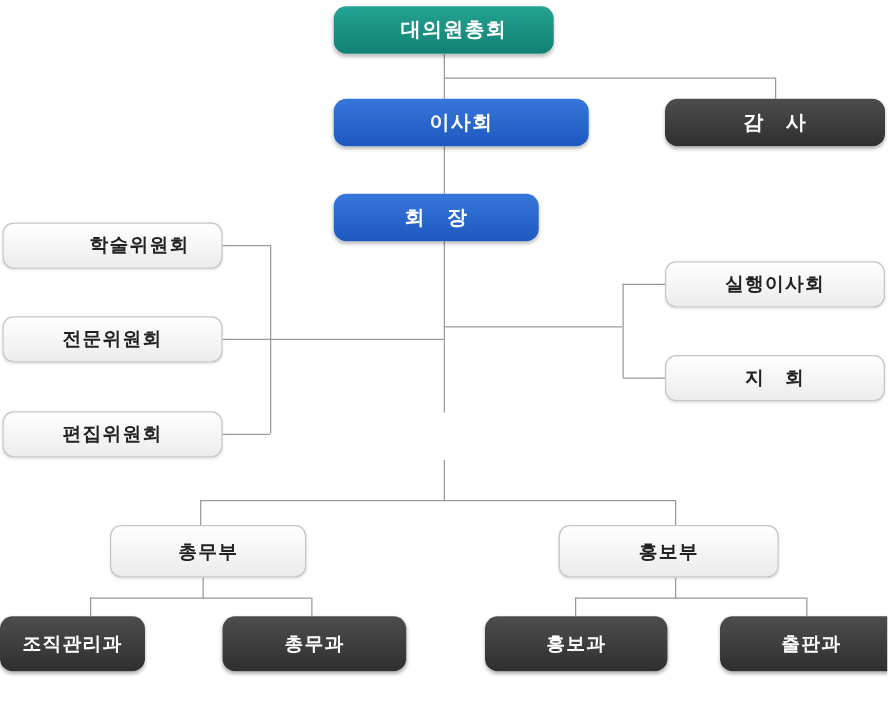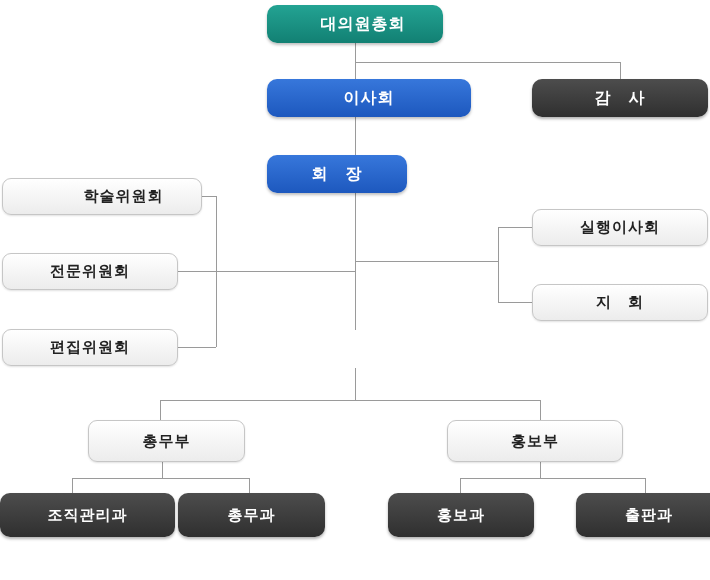--- a/index.html
+++ b/index.html
@@ -86,26 +86,26 @@
   <div class="line" style="left:72px;  top:478px; width:1px;   height:15px;"></div>
   <div class="line" style="left:249px; top:478px; width:1px;   height:15px;"></div>
   <div class="line" style="left:540px; top:462px; width:1px;   height:17px;"></div>
   <div class="line" style="left:460px; top:478px; width:185px; height:1px;"></div>
   <div class="line" style="left:460px; top:478px; width:1px;   height:15px;"></div>
   <div class="line" style="left:645px; top:478px; width:1px;   height:15px;"></div>
 
   <div class="node teal" style="left:267px; top:5px;   width:176px; height:38px;">대의원총회</div>
   <div class="node blue" style="left:267px; top:79px;  width:204px; height:38px;">이사회</div>
   <div class="node dark" style="left:532px; top:79px;  width:176px; height:38px; font-size:16px;">감　사</div>
-  <div class="node blue" style="left:267px; top:155px; width:140px; height:38px;">회　장</div>
-  <div class="node white" style="left:2px;   top:178px; width:200px; height:37px;padding-left:43px;">학술위원회</div>
+  <div class="node blue" style="left:267px; top:155px; width:164px; height:38px;">회　장</div>
+  <div class="node white" style="left:2px;   top:178px; width:176px; height:37px;padding-left:43px;">학술위원회</div>
   <div class="node white" style="left:2px;   top:253px; width:176px; height:37px;">전문위원회</div>
   <div class="node white" style="left:2px;   top:329px; width:176px; height:37px;">편집위원회</div>
   <div class="node white" style="left:532px; top:209px; width:176px; height:37px;">실행이사회</div>
   <div class="node white" style="left:532px; top:284px; width:176px; height:37px;">지　회</div>
   <div class="node white" style="left:88px;  top:420px; width:157px; height:42px;font-family:Liberation Serif, serif;">총무부</div>
   <div class="node white" style="left:447px; top:420px; width:176px; height:42px;">홍보부</div>
-  <div class="node dark" style="left:0px;   top:493px; width:175px; height:44px;">조직관리과</div>
+  <div class="node dark" style="left:0px;   top:493px; width:116px; height:44px;">조직관리과</div>
   <div class="node dark" style="left:178px; top:493px; width:147px; height:44px;">총무과</div>
   <div class="node dark" style="left:388px; top:493px; width:146px; height:44px;">홍보과</div>
   <div class="node dark" style="left:564px; top:493px; width:146px; height:44px;margin-left:12px;">출판과</div>
 
 </div>
 
 </body></html>

